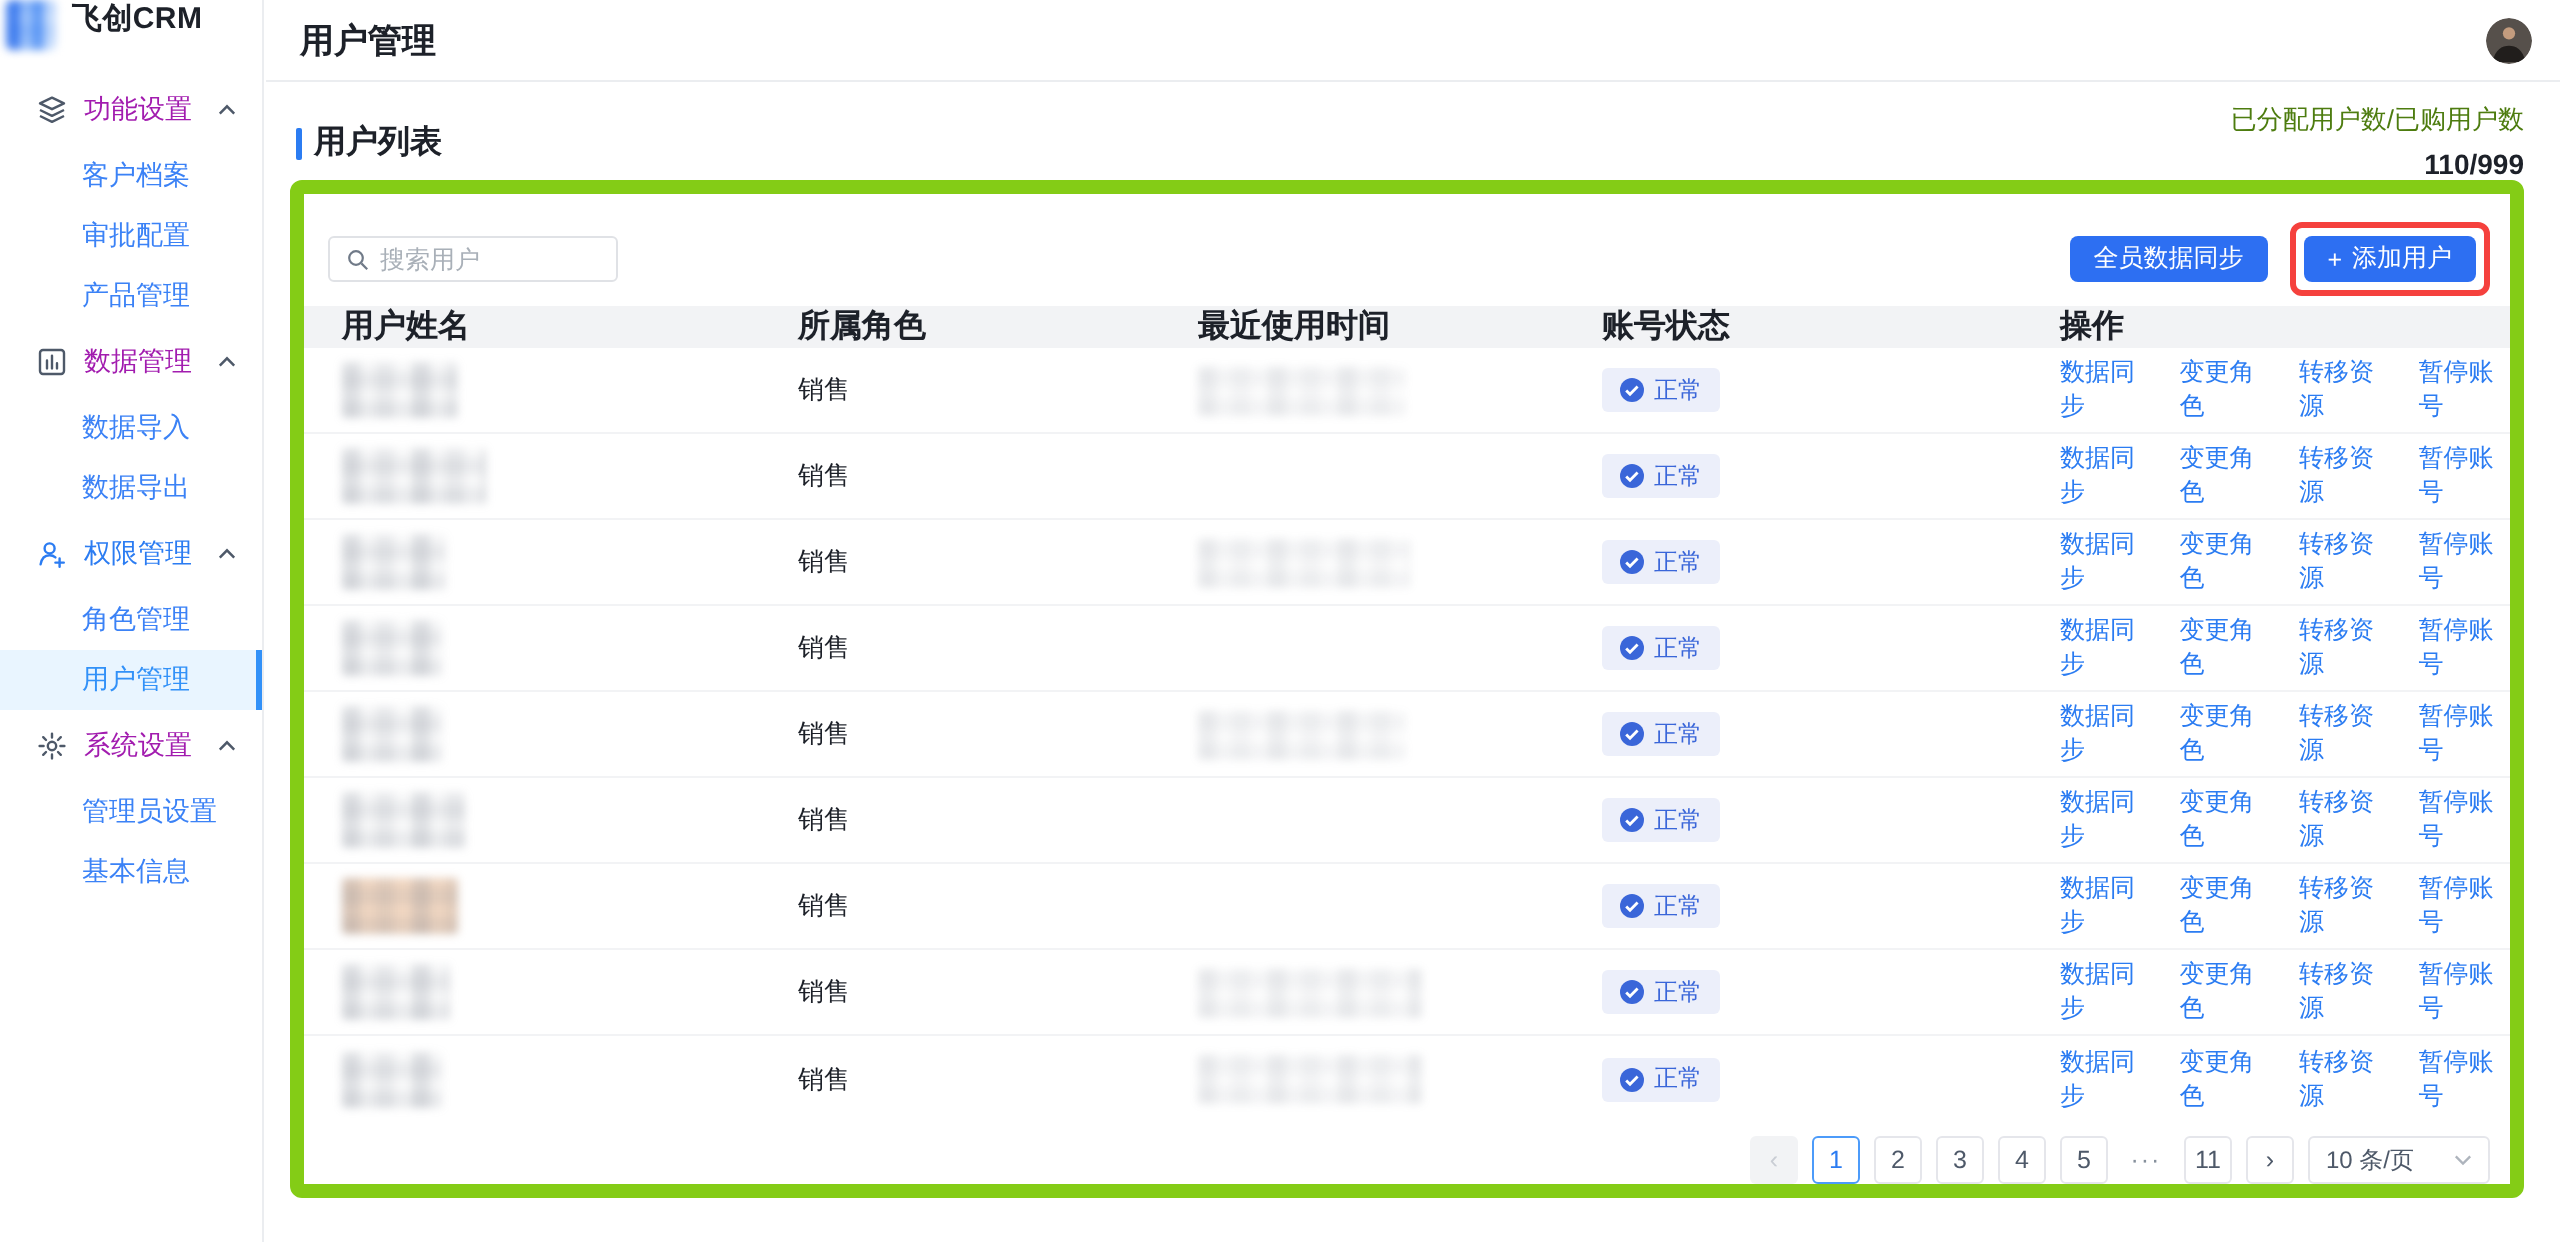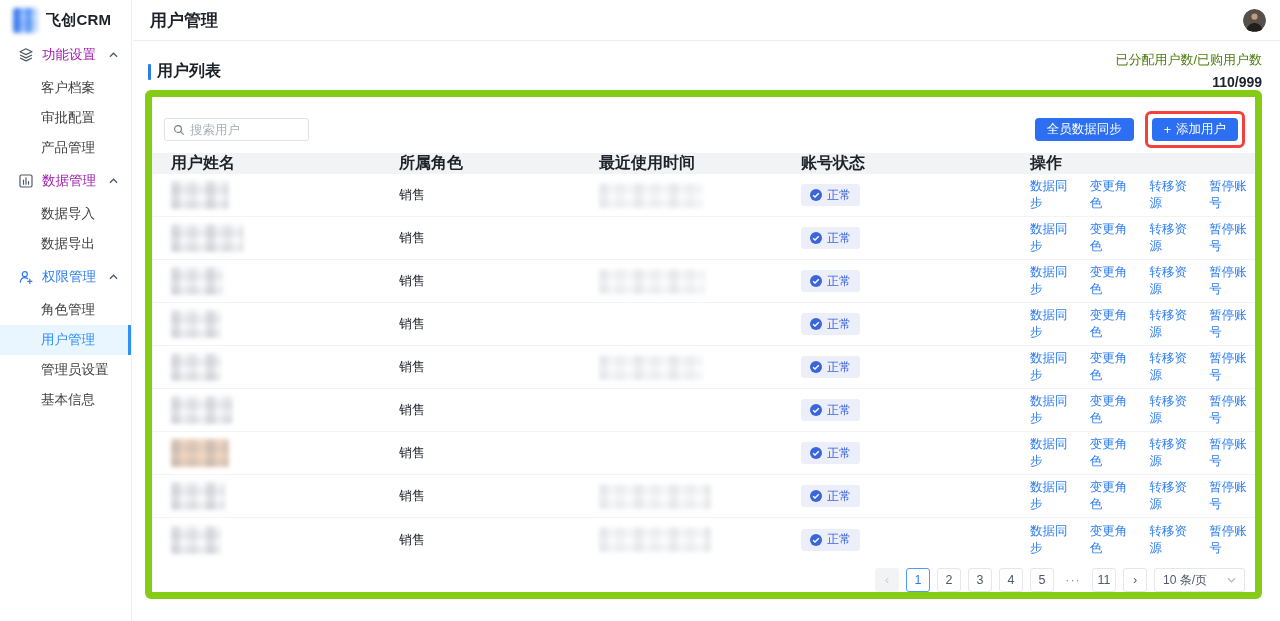--- a/index.html
+++ b/index.html
@@ -1,36 +1,36 @@
 <!DOCTYPE html>
 <html><head>
 <meta charset="utf-8">
 <style>
   * { box-sizing: border-box; margin: 0; padding: 0; }
   html,body { width:1280px; height:621px; overflow:hidden; }
   body { font-family:"Liberation Sans","DejaVu Sans",sans-serif; background:#fff; color:#1d2129; font-size:13px; }
 
   
   .sidebar { position:absolute; left:0; top:0; width:132px; height:621px; background:#fff; border-right:1px solid #ebedf0; }
-  .logo-row { height:40px; display:flex; align-items:center; gap:8px; padding-left:13px; }
+  .logo-row { height:40px; display:flex; align-items:flex-start; gap:8px; padding-left:3px; }
   .logo-blur { width:25px; height:25px; border-radius:3px; filter:blur(2px);
     background-color:#7fb0f7;
     background-image:
       repeating-linear-gradient(90deg, rgba(60,122,238,.9) 0 7px, rgba(150,190,250,.75) 7px 13px, rgba(90,150,245,.85) 13px 19px, rgba(205,225,253,.8) 19px 25px),
       repeating-linear-gradient(0deg, rgba(255,255,255,.3) 0 6px, rgba(50,115,235,.3) 6px 13px); }
   .brand { font-size:15px; font-weight:bold; letter-spacing:.2px; }
   .menu { padding-top:0; }
   .m-group { height:30px; display:flex; align-items:center; padding:0 13px 0 18px; font-size:13.5px; color:#a21caf; cursor:pointer; }
   .m-group + * , .m-sub + .m-group { margin-top:3px; }
   .m-group .m-ico { width:16px; height:16px; margin-right:8px; color:#4e5969; display:flex; align-items:center; }
   .m-group.active-group { color:#2b7cf2; }
   .m-group.active-group .m-ico { color:#2b7cf2; }
   .m-label { flex:1; }
   .caret { width:9px; height:6px; color:#4e5969; }
-  .m-sub { height:30px; line-height:30px; padding-left:41px; font-size:13.5px; color:#404040; cursor:pointer; }
+  .m-sub { height:30px; line-height:30px; padding-left:41px; font-size:13.5px; color:#3b82f6; cursor:pointer; }
   .m-sub.active { background:#e9f5ff; color:#3291f8; border-right:3px solid #3291f8; }
 
   
   .main { position:absolute; left:133px; top:0; width:1147px; height:621px; }
   .topbar { height:41px; border-bottom:1px solid #ebedf0; display:flex; align-items:center; padding:0 14px 0 17px; }
   .page-title { font-size:17px; font-weight:bold; flex:1; }
   .avatar { width:23px; height:23px; border-radius:50%; overflow:hidden; flex:none; }
   .content { padding:10px 18px 0 12px; }
   .section-head { display:flex; justify-content:space-between; align-items:flex-start; height:36px; margin-left:3px; }
   .sec-title { display:flex; align-items:center; gap:6px; font-size:16px; font-weight:600; margin-top:10px; }
@@ -141,20 +141,32 @@
     <svg class="caret" viewBox="0 0 10 6">
       <path d="M1 5l4-4 4 4" fill="none" stroke="currentColor" stroke-width="1.4"></path>
     </svg>
   </div>
       <div class="m-sub">
     <span>角色管理</span>
   </div>
       <div class="m-sub active">
     <span>用户管理</span>
   </div>
+      <div class="m-group">
+    <span class="m-ico">
+          <svg width="16" height="16" viewBox="0 0 16 16" fill="none" stroke="currentColor" stroke-width="1.2" stroke-linecap="round">
+            <circle cx="8" cy="8" r="2.1"></circle>
+            <path d="M8 1.8v2M8 12.2v2M1.8 8h2M12.2 8h2M3.6 3.6l1.4 1.4M11 11l1.4 1.4M12.4 3.6L11 5M5 11l-1.4 1.4"></path>
+          </svg>
+        </span>
+    <span class="m-label">系统设置</span>
+    <svg class="caret" viewBox="0 0 10 6">
+      <path d="M1 5l4-4 4 4" fill="none" stroke="currentColor" stroke-width="1.4"></path>
+    </svg>
+  </div>
       <div class="m-sub">
     <span>管理员设置</span>
   </div>
       <div class="m-sub">
     <span>基本信息</span>
   </div>
     </nav>
 </aside>
 
 <div class="main">

